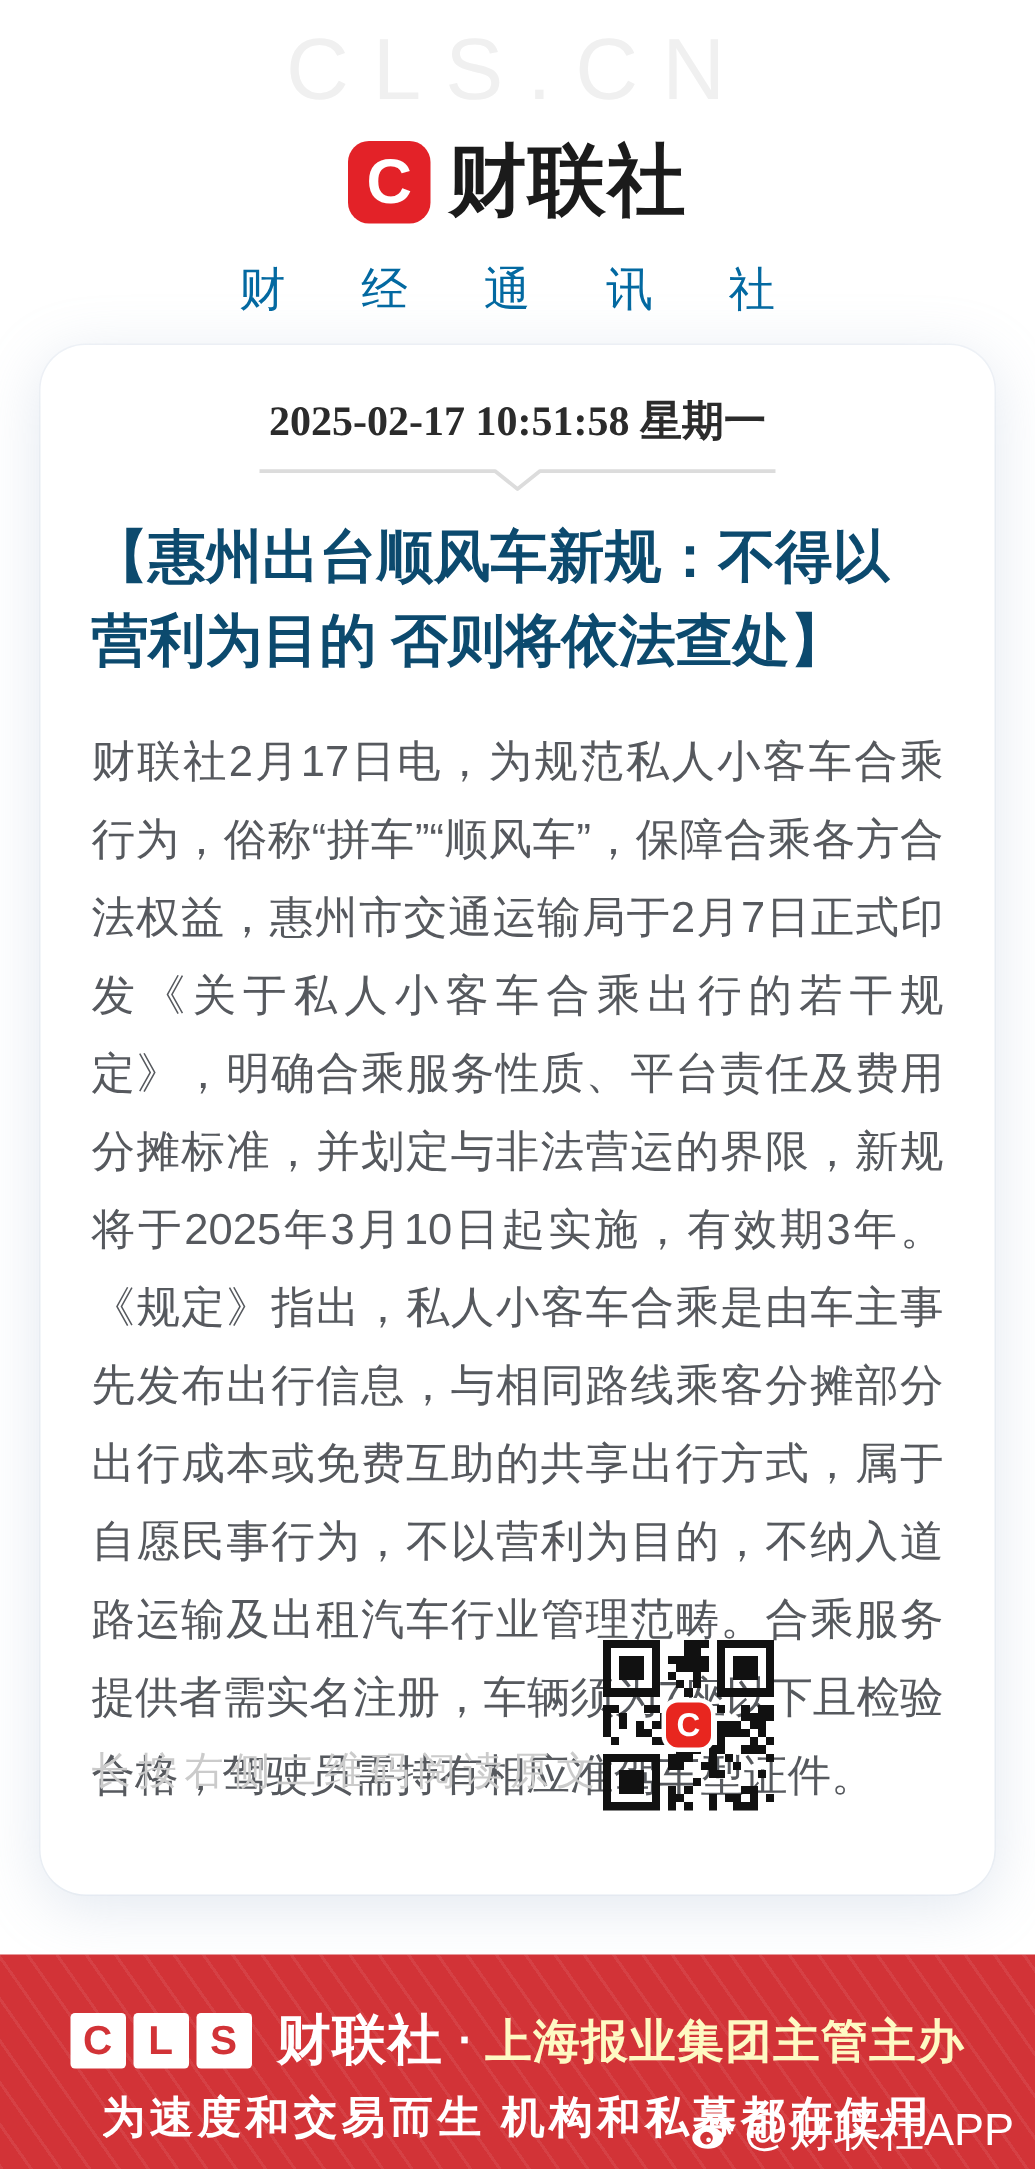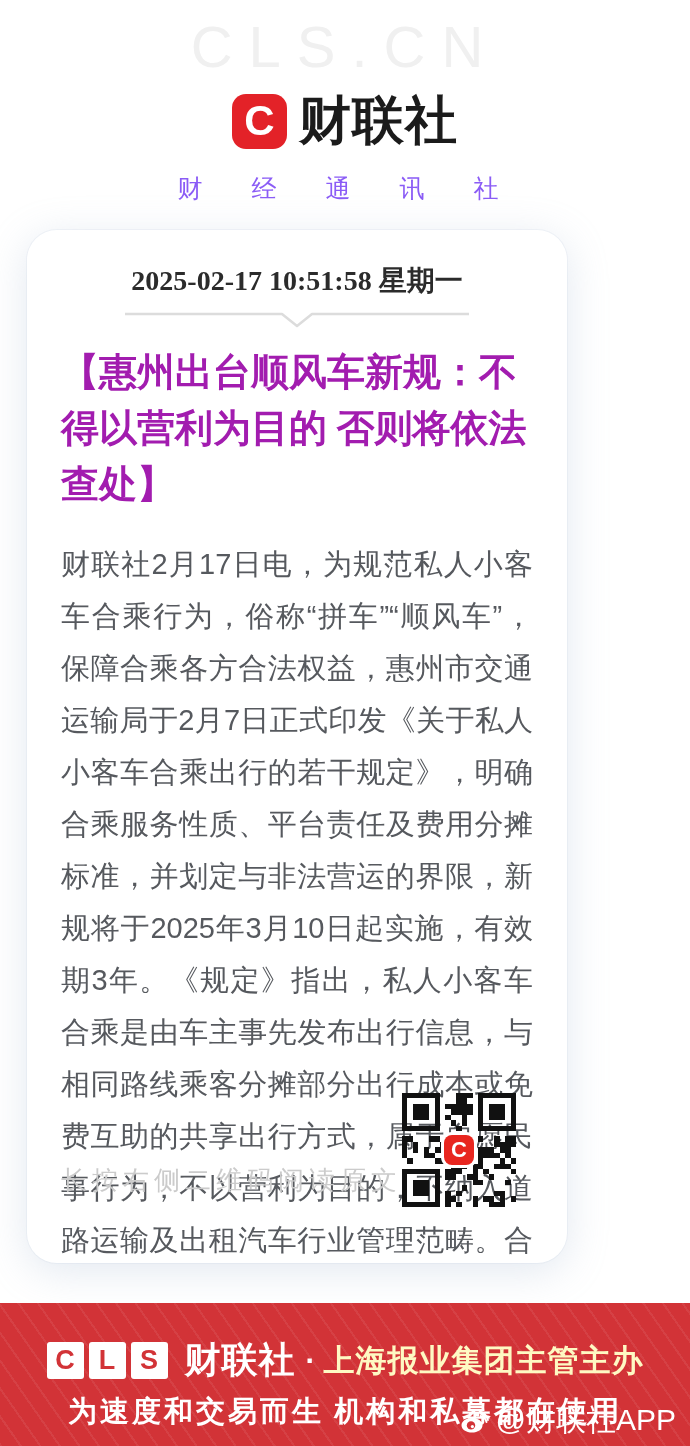--- a/index.html
+++ b/index.html
@@ -32,45 +32,45 @@
     margin-right: 12px;
   }
   .logo-c span {
     color: #fff; font-weight: 700; font-size: 42px; line-height: 1;
     font-family: "Liberation Sans", sans-serif;
   }
   .logo-black { font-size: 52px; font-weight: 800; color: #1b1b1b; letter-spacing: 1px; }
   .logo-red   { font-size: 52px; font-weight: 800; color: #e32228; letter-spacing: 1px; }
   .subtitle {
     margin-top: 16px;
-    font-size: 25px; color: #8b5cf6;
+    font-size: 31px; color: #0369a1;
     letter-spacing: 14px; word-spacing: 14px;
   }
 
   
   .card {
     position: absolute;
     left: 27px; top: 230px;
-    width: 540px; height: 1033px;
+    width: 636px; height: 1033px;
     background: #fff;
     border-radius: 30px;
     box-shadow: 0 8px 40px rgba(160, 180, 205, 0.30), 0 0 0 1px rgba(200,212,225,0.18);
     padding: 32px 34px 0 34px;
     overflow: hidden;
   }
   .date {
     text-align: center;
     font-family: "Liberation Serif", serif;
     font-size: 28px; font-weight: 700; color: #2b2b2b;
   }
   .divider { display: block; margin: 12px auto 0 auto; }
   .title {
     margin-top: 16px;
     font-family: "Liberation Serif", serif;
-    font-size: 38px; font-weight: 800; color: #a21caf;
+    font-size: 38px; font-weight: 800; color: #0c4a6e;
     line-height: 56px;
     text-align: left;
   }
   .body-text {
     margin-top: 26px;
     font-size: 29px; color: #56595e;
     line-height: 52px;
     text-align: justify;
   }
   .card-footer {

